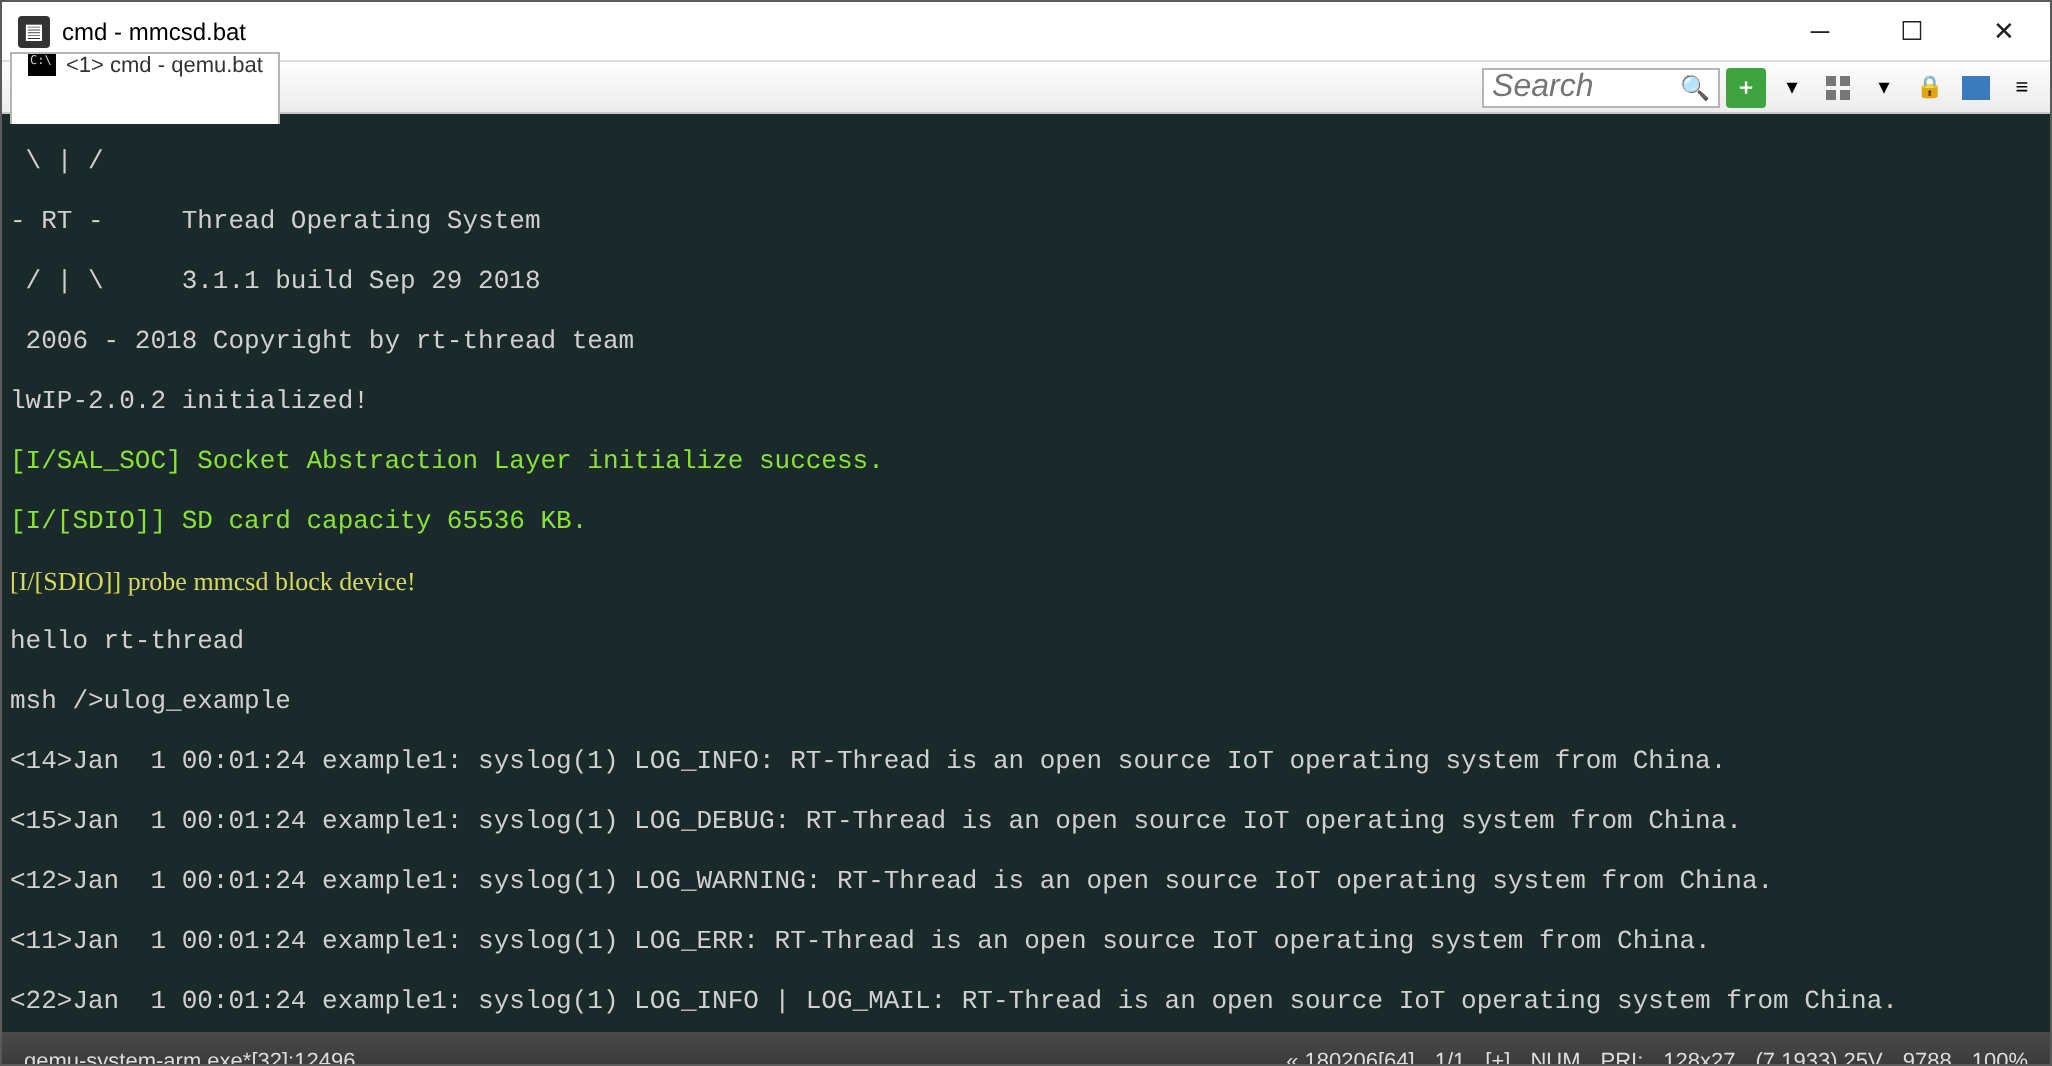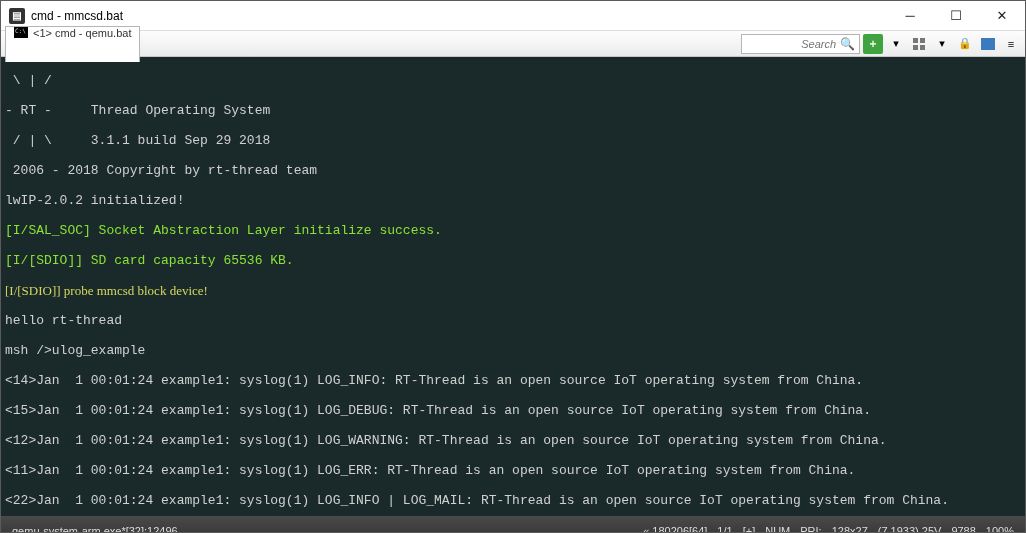--- a/index.html
+++ b/index.html
@@ -7,21 +7,21 @@
   .titlebar { height:30px; background:#fff; display:flex; align-items:center; border-bottom:1px solid #ddd; }
   .titlebar .ticon { width:16px; height:16px; margin:0 6px 0 8px; background:#333; color:#fff; font-size:10px; font-weight:bold; display:flex; align-items:center; justify-content:center; border-radius:2px; }
   .titlebar .title { font-size:12px; color:#000; flex:1; }
   .winbtn { width:46px; height:30px; display:flex; align-items:center; justify-content:center; font-size:13px; color:#222; }
   .toolbar { height:26px; background:linear-gradient(#fdfdfd,#ececec); border-bottom:1px solid #c7c7c7; display:flex; align-items:center; padding:0 4px; }
   .tab { display:flex; align-items:flex-start; height:36px; padding:0 8px; background:#fff; border:1px solid #b5b5b5; border-bottom:none; font-size:11px; color:#333; gap:5px; }
   .tab .ticon2 { width:14px; height:11px; background:#000; position:relative; }
   .tab .ticon2::after { content:"C:\\"; position:absolute; color:#ccc; font-size:6px; left:1px; top:0; font-family:monospace; }
   .toolbar .spacer { flex:1; }
   .search { display:flex; align-items:center; border:1px solid #b5b5b5; background:#fff; height:20px; padding:0 4px; }
-  .search input { border:none; outline:none; width:90px; font-size:11px; font-style:italic; color:#888;text-align:right; }
+  .search input { border:none; outline:none; width:90px; font-size:16px; font-style:italic; color:#888; }
   .searchicon { font-size:12px; color:#555; padding-left:4px; }
   .tbtn { width:20px; height:20px; display:flex; align-items:center; justify-content:center; margin-left:3px; font-size:11px; border:1px solid transparent; }
   .tbtn.green { background:#3fa33f; color:#fff; border-radius:2px; font-weight:bold; }
   .tbtn.blue svg rect { fill:#3a7abd; }
   .terminal { height:459px; background:#1a2a2a; font-family:Consolas,"Courier New",monospace; font-size:13px; line-height:15px; color:#d0d0d0; padding:1px 4px; overflow:hidden; white-space:pre; }
   .lg { color:#8ae234; }
   .ly { color:#d7d75f;font-family:Liberation Serif, serif; }
   .statusbar { height:29px; background:linear-gradient(#4a4a4a,#2f2f2f); color:#ddd; font-size:11px; display:flex; align-items:center; padding:0 6px; font-family:"Segoe UI",Arial,sans-serif; }
   .statusbar .sfill { flex:1; }
   .statusbar span { padding:0 5px; }

